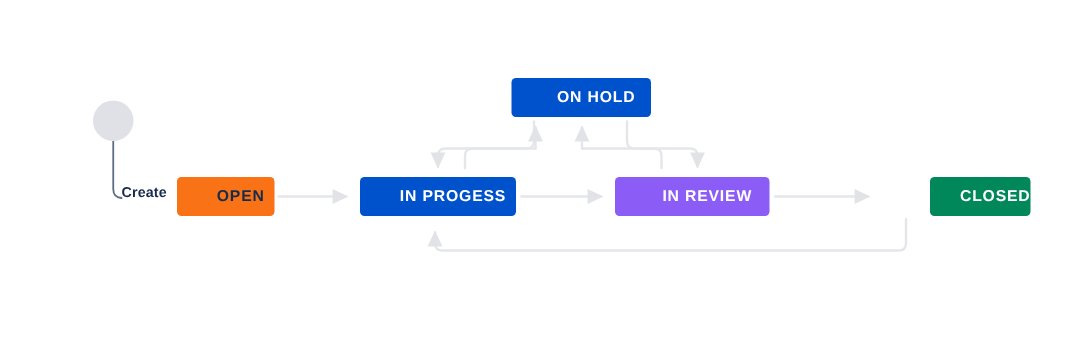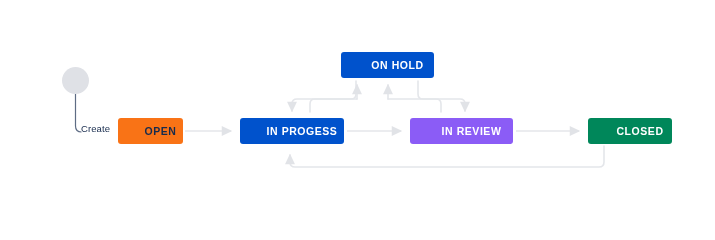--- a/index.html
+++ b/index.html
@@ -68,42 +68,42 @@
   }
   .node-inreview {
     left: 410px;
     top: 118px;
     width: 103px;
     height: 26px;
     background: #8b5cf6;
     color: #ffffff;
   }
   .node-closed {
-    left: 588px;
+    left: 620px;
     top: 118px;
-    width: 84px;
+    width: 67px;
     height: 26px;
     background: #00875a;
     color: #ffffff;
   }
   .start-circle {
     position: absolute;
     left: 62px;
     top: 67px;
     width: 27px;
     height: 27px;
     border-radius: 50%;
     background: #dfe1e6;
   }
   .create-label {
     position: absolute;
     left: 81px;
     top: 124px;
     font-size: 9.5px;
-    font-weight: normal;
+    font-weight: bold;
     color: #172b4d;
     letter-spacing: 0.1px;
     line-height: 1;
     white-space: nowrap;
     user-select: none;
   }
 </style>
 </head>
 <body>
 

